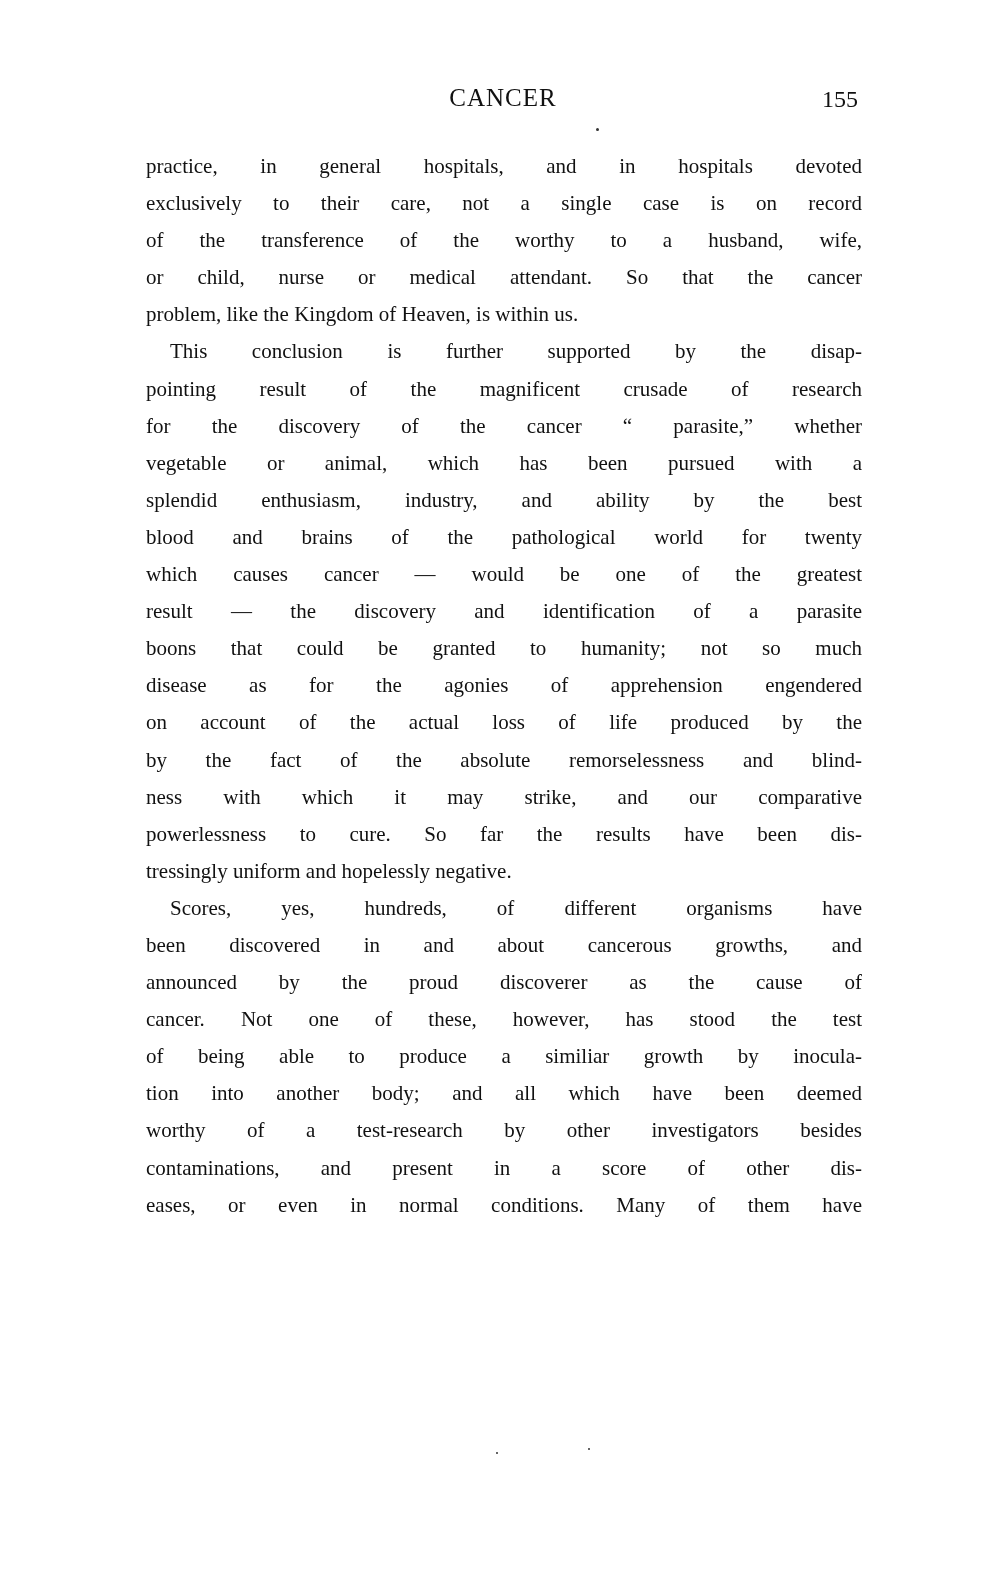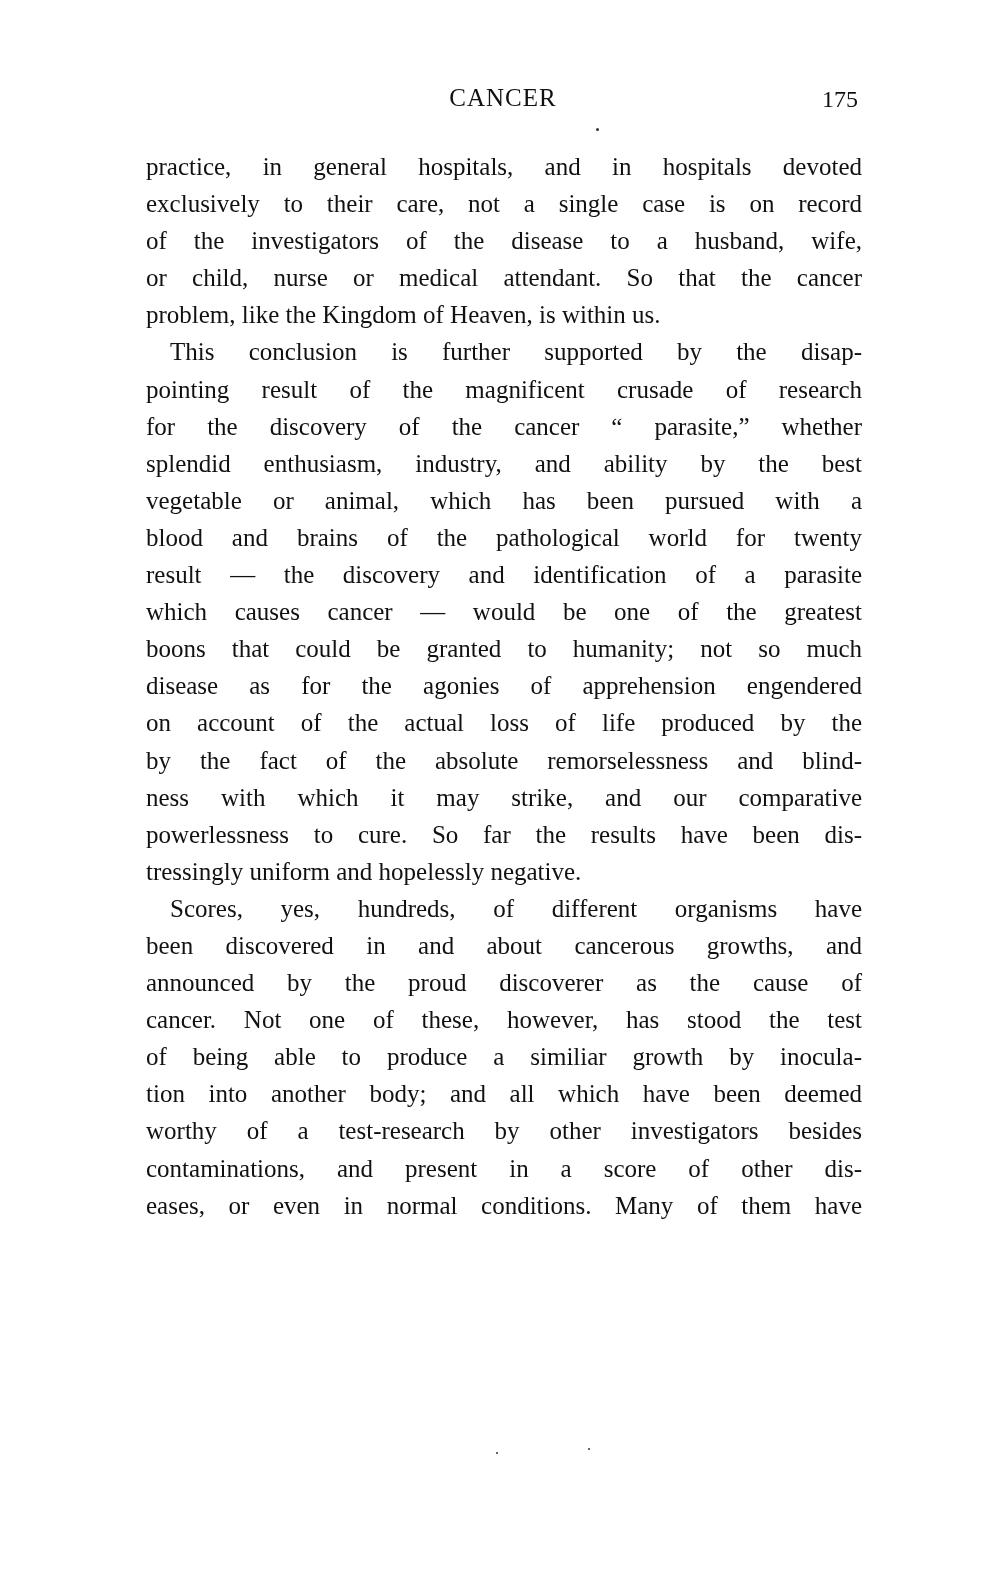--- a/index.html
+++ b/index.html
@@ -52,60 +52,60 @@
     }
     .body-text {
       position: absolute;
       top: 148px;
       left: 146px;
       width: 716px;
     }
     .line {
       height: 37.1px;
       line-height: 37px;
-      font-size: 25px;
+      font-size: 21px;
       white-space: nowrap;
       text-align: justify;
       text-align-last: justify;
       overflow: visible;
     }
     .line.last {
       text-align: center;
       text-align-last: left;
     }
     .line.indent {
       padding-left: 24px;
     }
   </style>
 </head>
 <body>
 
 <div class="page">
 
   <div class="running-head">
     <div class="running-title">CANCER</div>
-    <div class="page-number">175</div>
+    <div class="page-number">155</div>
   </div>
 
   <div class="speck" style="left:596px; top:128px;"></div>
 
   <div class="body-text">
     <div class="line">practice, in general hospitals, and in hospitals devoted</div>
     <div class="line">exclusively to their care, not a single case is on record</div>
-    <div class="line">of the investigators of the disease to a husband, wife,</div>
+    <div class="line">of the transference of the worthy to a husband, wife,</div>
     <div class="line">or child, nurse or medical attendant. So that the cancer</div>
     <div class="line last">problem, like the Kingdom of Heaven, is within us.</div>
     <div class="line indent">This conclusion is further supported by the disap-</div>
     <div class="line">pointing result of the magnificent crusade of research</div>
     <div class="line">for the discovery of the cancer “ parasite,” whether</div>
+    <div class="line">vegetable or animal, which has been pursued with a</div>
     <div class="line">splendid enthusiasm, industry, and ability by the best</div>
-    <div class="line">vegetable or animal, which has been pursued with a</div>
     <div class="line">blood and brains of the pathological world for twenty</div>
+    <div class="line">which causes cancer — would be one of the greatest</div>
     <div class="line">result — the discovery and identification of a parasite</div>
-    <div class="line">which causes cancer — would be one of the greatest</div>
     <div class="line">boons that could be granted to humanity; not so much</div>
     <div class="line">disease as for the agonies of apprehension engendered</div>
     <div class="line">on account of the actual loss of life produced by the</div>
     <div class="line">by the fact of the absolute remorselessness and blind-</div>
     <div class="line">ness with which it may strike, and our comparative</div>
     <div class="line">powerlessness to cure. So far the results have been dis-</div>
     <div class="line last">tressingly uniform and hopelessly negative.</div>
     <div class="line indent">Scores, yes, hundreds, of different organisms have</div>
     <div class="line">been discovered in and about cancerous growths, and</div>
     <div class="line">announced by the proud discoverer as the cause of</div>

